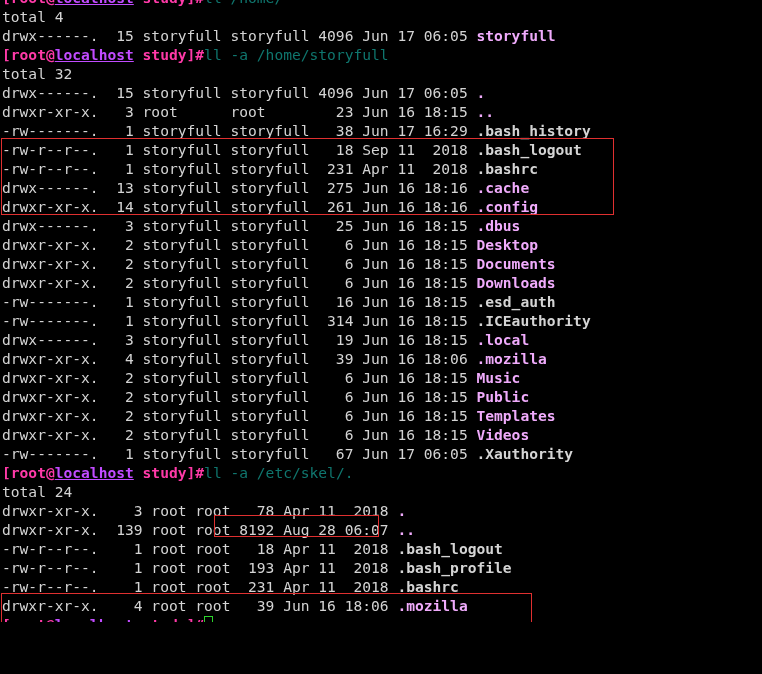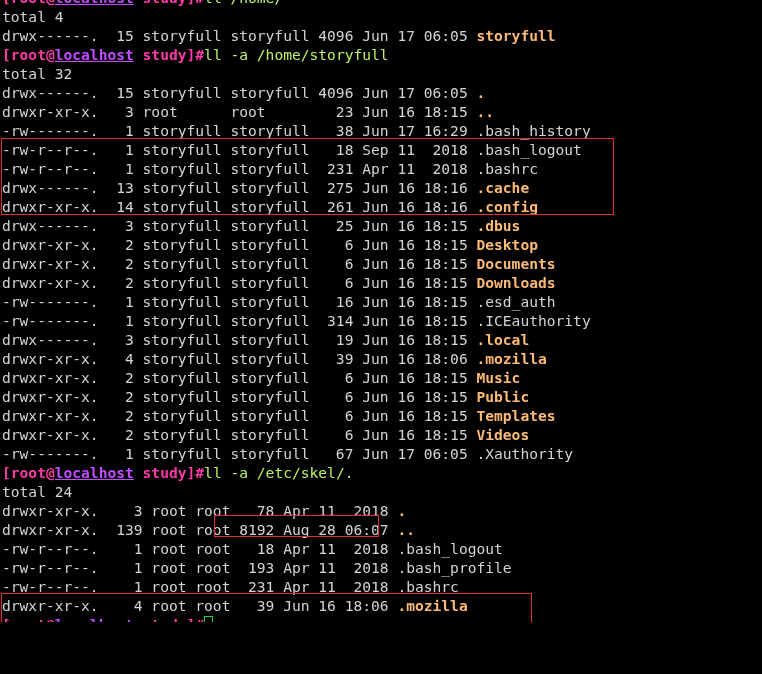--- a/index.html
+++ b/index.html
@@ -48,31 +48,32 @@
   }
   .prompt-dir {
     color: #ff3aa8;
     font-weight: bold;
   }
   .hash {
     color: #ff3aa8;
     font-weight: bold;
   }
   .cmd {
-    color: #bef264;
+    color: #0f766e;
   }
   .plain {
     color: #d4d4d4;
   }
   .dirname {
-    color: #fdba74;
+    color: #f0abfc;
     font-weight: bold;
   }
   .filename {
     color: #d4d4d4;
+    font-weight: bold;
   }
   .highlight-box {
     position: absolute;
     border: 1.6px solid #e03030;
     box-sizing: border-box;
     pointer-events: none;
   }
   #box-bash-home {
     left: 1px;
     top: 138px;

